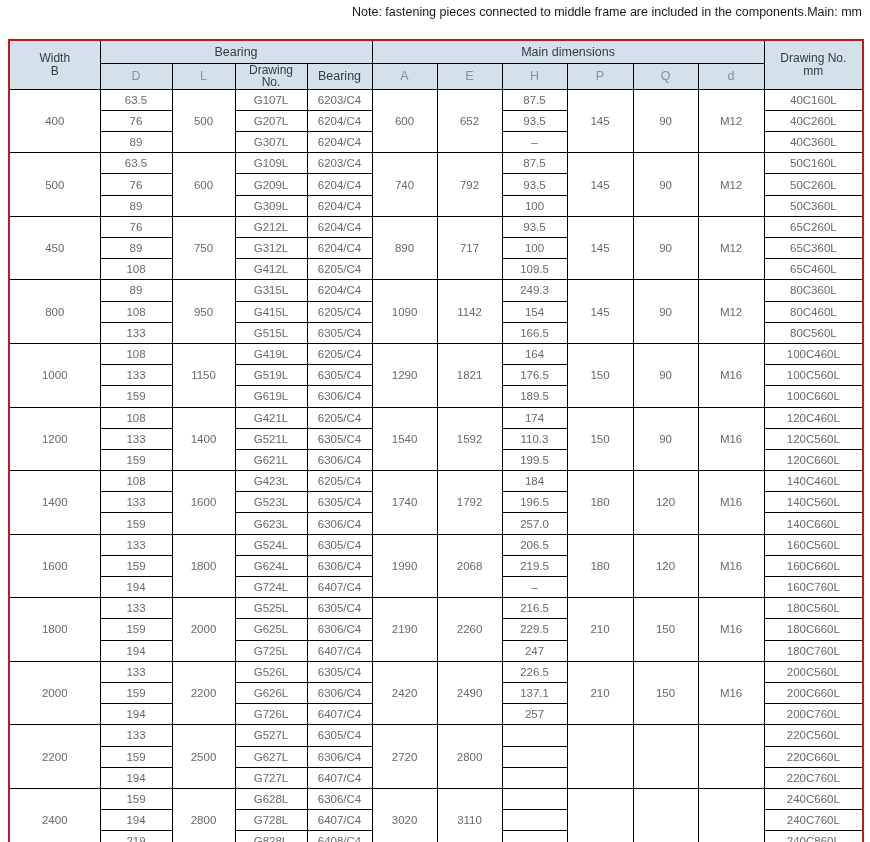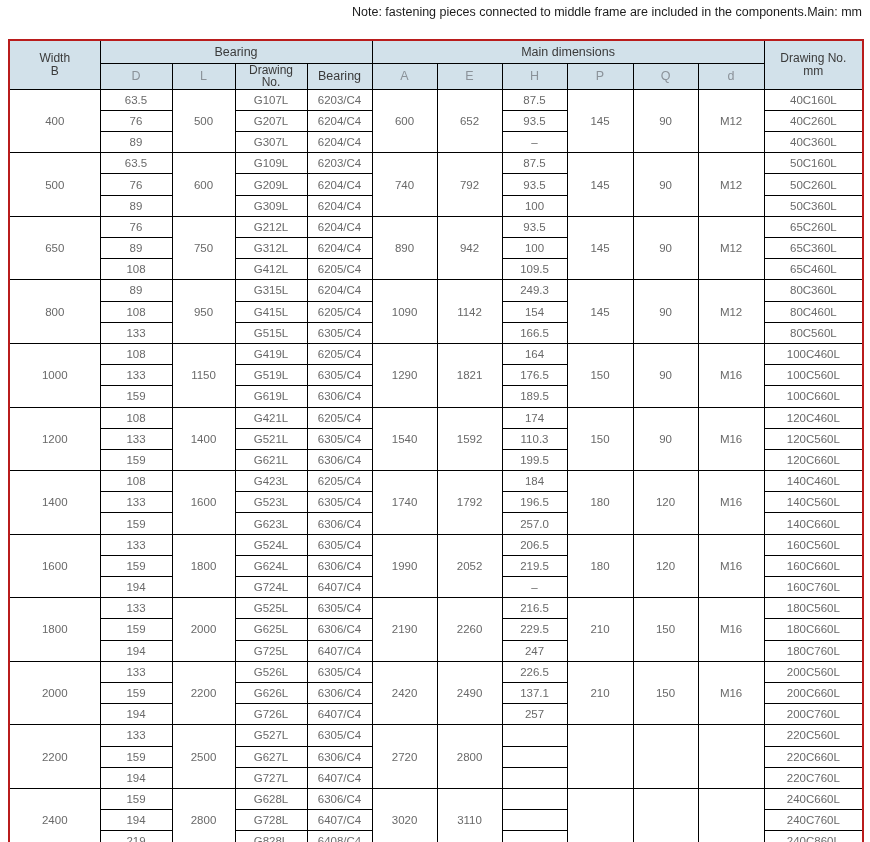--- a/index.html
+++ b/index.html
@@ -147,27 +147,27 @@
           <td>50C260L</td>
         </tr>
         <tr>
           <td>89</td>
           <td>G309L</td>
           <td>6204/C4</td>
           <td>100</td>
           <td>50C360L</td>
         </tr>
         <tr>
-          <td rowspan="3">650</td>
+          <td rowspan="3">450</td>
           <td>76</td>
           <td rowspan="3">750</td>
           <td>G212L</td>
           <td>6204/C4</td>
           <td rowspan="3">890</td>
-          <td rowspan="3">942</td>
+          <td rowspan="3">717</td>
           <td>93.5</td>
           <td rowspan="3">145</td>
           <td rowspan="3">90</td>
           <td rowspan="3">M12</td>
           <td>65C260L</td>
         </tr>
         <tr>
           <td>89</td>
           <td>G312L</td>
           <td>6204/C4</td>
@@ -293,21 +293,21 @@
           <td>257.0</td>
           <td>140C660L</td>
         </tr>
         <tr>
           <td rowspan="3">1600</td>
           <td>133</td>
           <td rowspan="3">1800</td>
           <td>G524L</td>
           <td>6305/C4</td>
           <td rowspan="3">1990</td>
-          <td rowspan="3">2052</td>
+          <td rowspan="3">2068</td>
           <td>206.5</td>
           <td rowspan="3">180</td>
           <td rowspan="3">120</td>
           <td rowspan="3">M16</td>
           <td>160C560L</td>
         </tr>
         <tr>
           <td>159</td>
           <td>G624L</td>
           <td>6306/C4</td>

